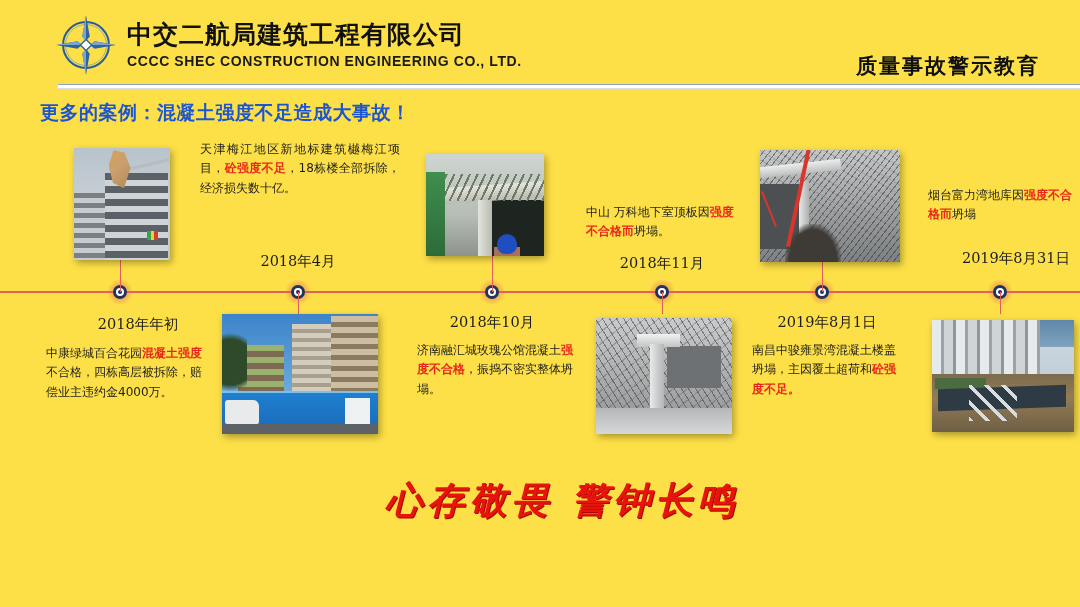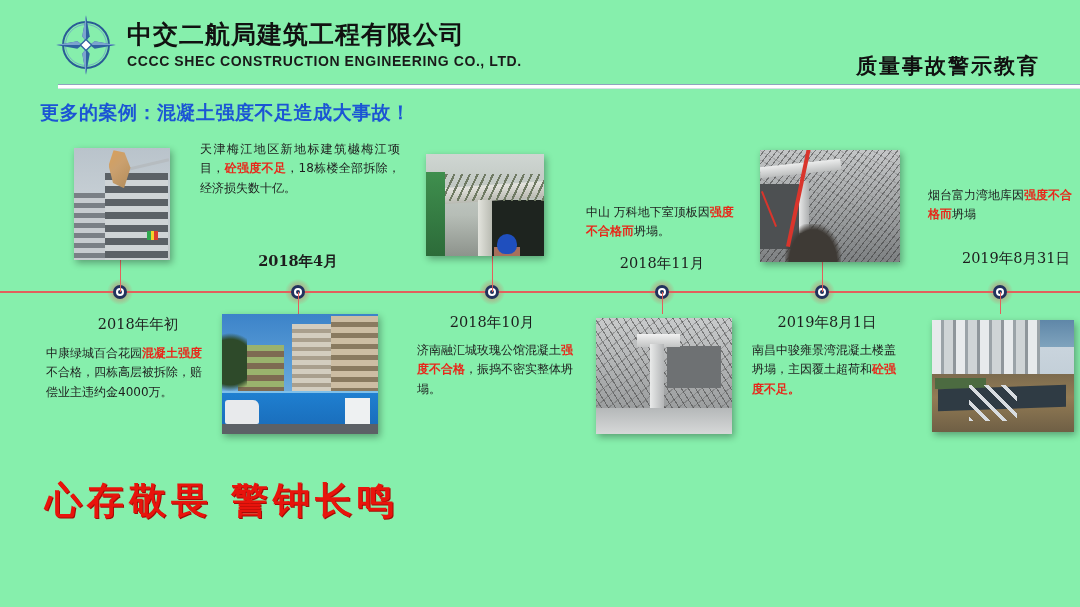--- a/index.html
+++ b/index.html
@@ -8,21 +8,21 @@
   }
   body {
     width: 1080px; height: 607px;
     position: relative;
     overflow: hidden;
     font-family: "Liberation Sans", "DejaVu Sans", sans-serif;
     color: #1a1a1a;
   }
   .slide {
     position: absolute; inset: 0;
-    background: #86efac;
+    background: #fde047;
   }
 
   
   .header-logo {
     position: absolute;
     left: 55px; top: 14px;
     display: flex; align-items: center;
   }
   .logo-mark { width: 62px; height: 62px; flex: 0 0 62px; }
   .logo-text { margin-left: 10px; }
@@ -302,25 +302,26 @@
   }
   .hl { color: #e8271a; font-weight: 700; }
 
   .body-txt { font-size: 12px; }
   .date-txt { font-size: 14.5px; }
 
   
   .slogan {
     position: absolute;
     left: 0; right: 0; top: 476px;
-    text-align: left;
+    text-align: center;
     font-family: "DejaVu Sans", "Liberation Sans", sans-serif;
     font-size: 37px; font-weight: 700;
     color: #e8140c;
     letter-spacing: 5px;
+    font-style: italic;
     text-shadow: 1px 1px 0 #a30b06;
     padding-left: 45px;
   }
 </style>
 </head>
 <body>
 
 <div class="slide">
 
   <div class="header-logo">
@@ -390,21 +391,21 @@
       <div class="flag"></div>
   </div>
   <div class="date date-txt" style="left:78px; top:315px; width:120px; text-align:center;">2018年年初</div>
   <div class="txt body-txt" style="left:46px; top:344px; width:158px;">
     <span>中康绿城百合花园</span><span class="hl">混凝土强度</span><span>不合格，四栋高层被拆除，赔偿业主违约金4000万。</span>
   </div>
 
   <div class="txt body-txt" style="left:200px; top:140px; width:200px; text-align:justify;">
     <span>天津梅江地区新地标建筑樾梅江项目，</span><span class="hl">砼强度不足</span><span>，18栋楼全部拆除，经济损失数十亿。</span>
   </div>
-  <div class="date date-txt" style="left:238px; top:252px; width:120px; text-align:center;font-weight:bold;">2018年4月</div>
+  <div class="date date-txt" style="left:238px; top:252px; width:120px; text-align:center;">2018年4月</div>
   <div class="photo ph2" style="left:222px; top:314px; width:156px; height:120px;">
     <div class="sky"></div>
       <div class="scaff"></div>
       <div class="twr"></div>
       <div class="twr2"></div>
       <div class="tree"></div>
       <div class="hoard"></div>
       <div class="road"></div>
       <div class="van"></div>
       <div class="gate"></div>

